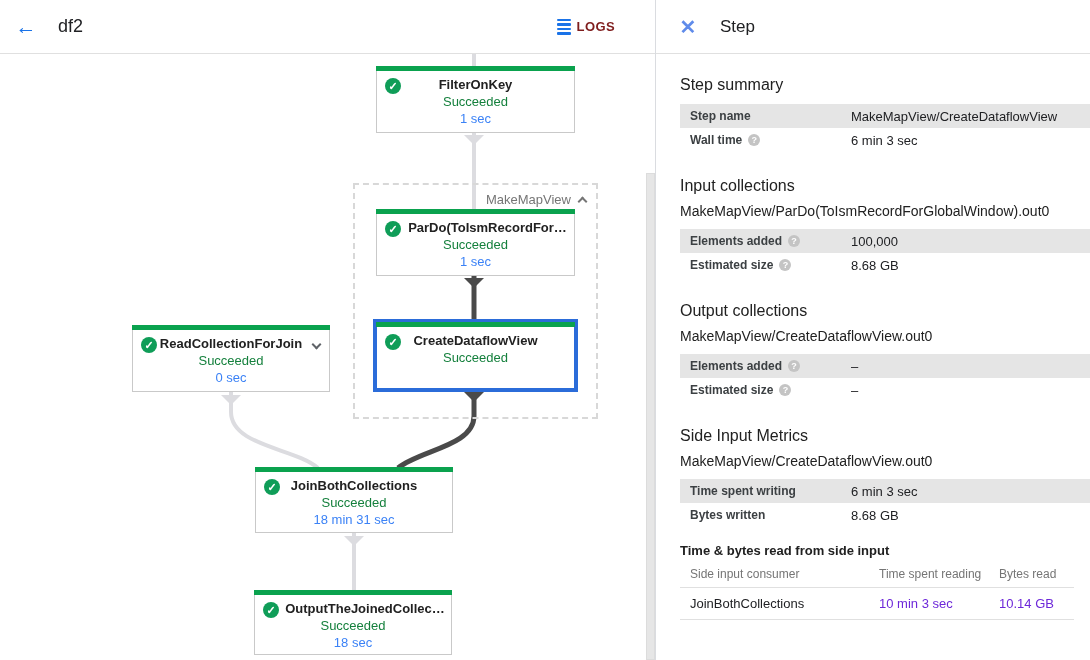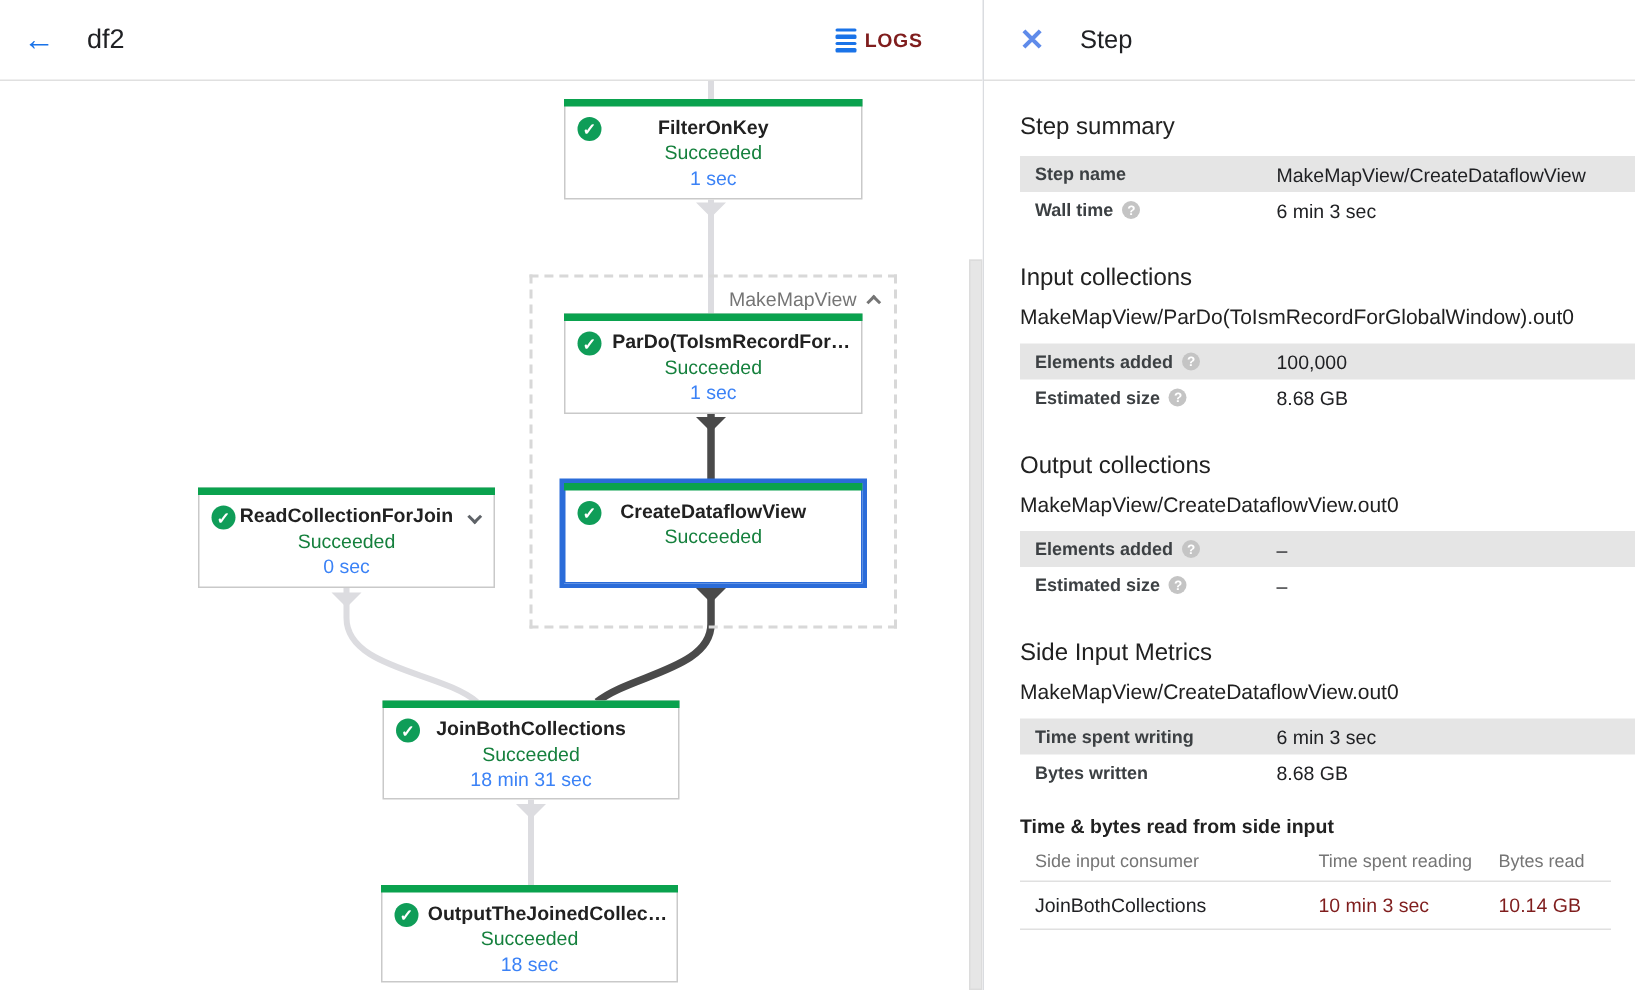--- a/index.html
+++ b/index.html
@@ -72,21 +72,21 @@
   .sect.first { margin-top:0; }
 
   .tbl { margin-top:16px; margin-right:16px; }
   .tbl-h { font-size:13px; font-weight:700; color:#212121; }
   .tbl-grid { display:grid; grid-template-columns:1fr 120px 85px; align-items:center; }
   .tbl-head { height:27px; border-bottom:1px solid #e0e0e0; margin-top:3px; }
   .tbl-head > div { font-size:12px; font-weight:400; color:#757575; padding-left:10px; }
   .tbl-row { height:32px; border-bottom:1px solid #e0e0e0; }
   .tbl-row > div { font-size:13px; padding-left:10px; }
   .tbl-row .c0 { color:#202124; }
-  .tbl-row .c1, .tbl-row .c2 { color:#7f1d1d; }
+  .tbl-row .c1, .tbl-row .c2 { color:#6d28d9; }
 </style>
 </head>
 <body>
 
 <div class="app">
 
   <div class="left">
     <div class="graph-header">
       <div class="back-btn">
         <span>←</span>

